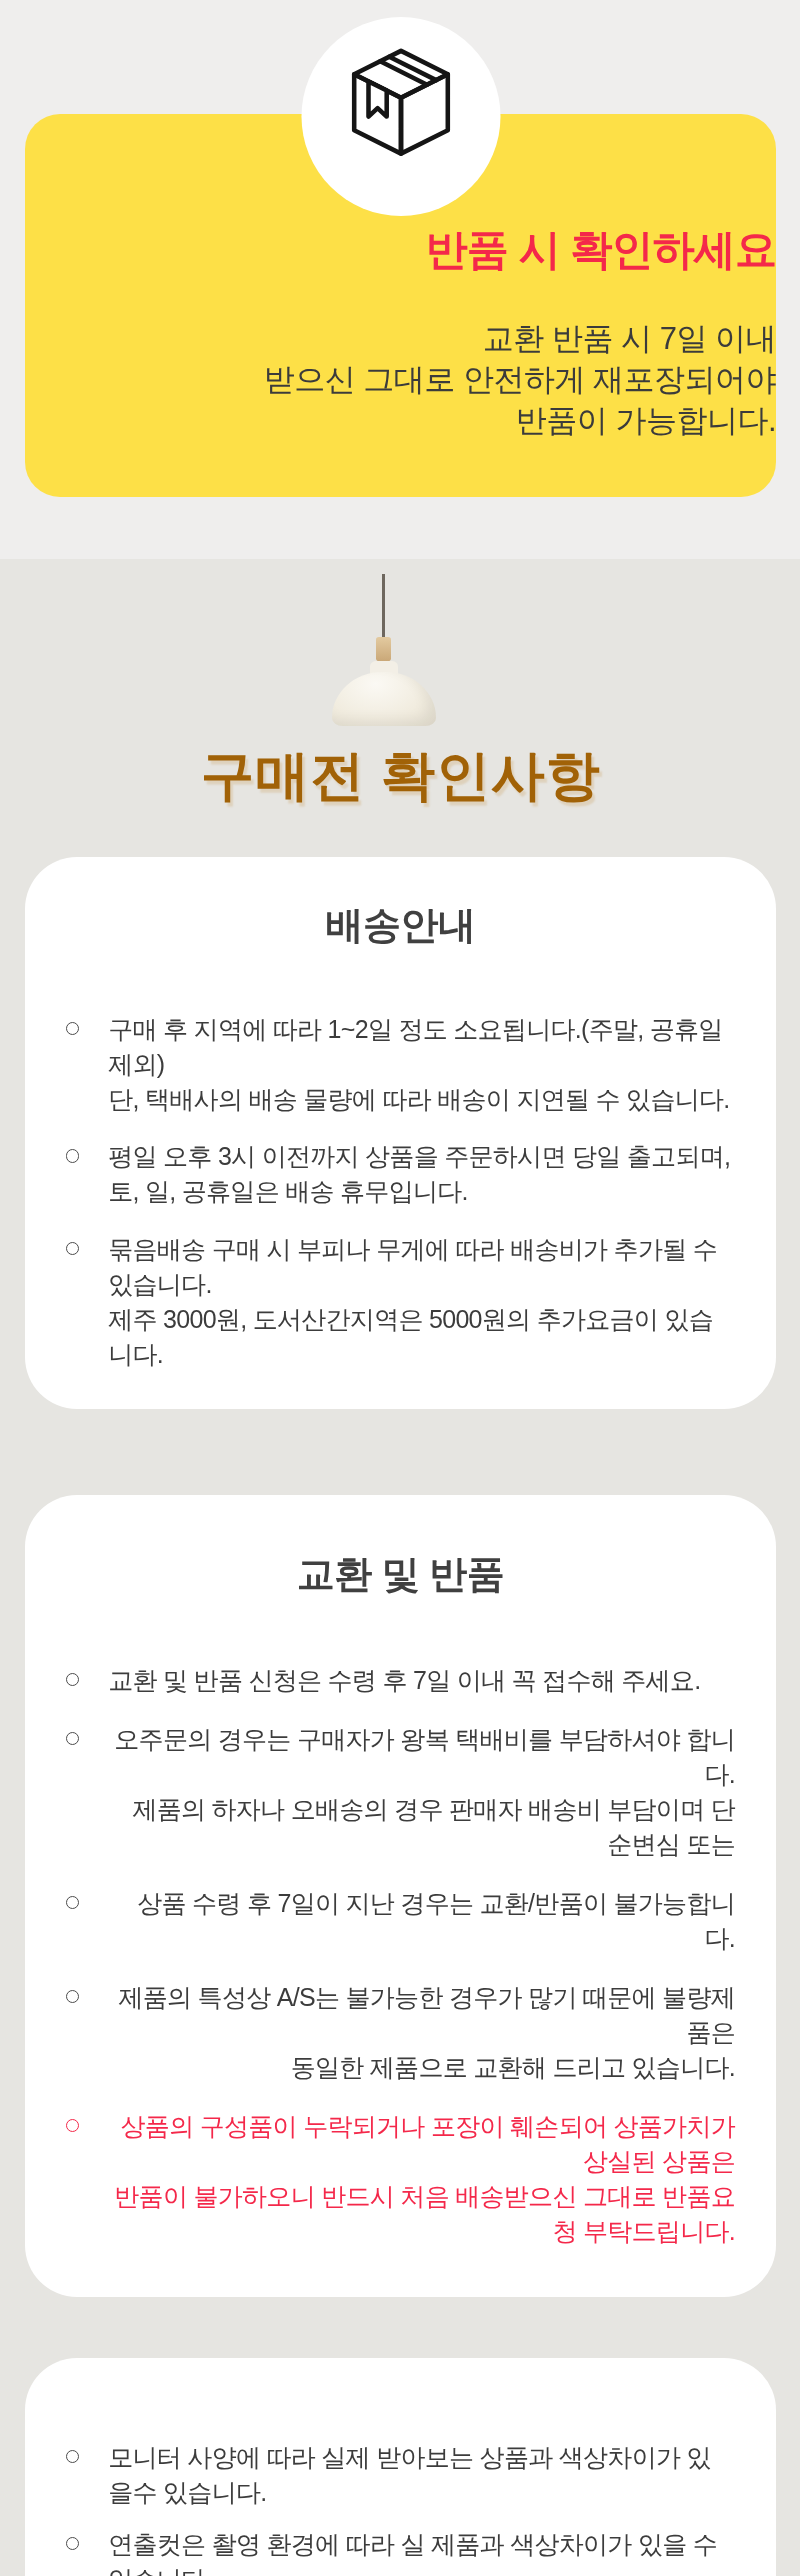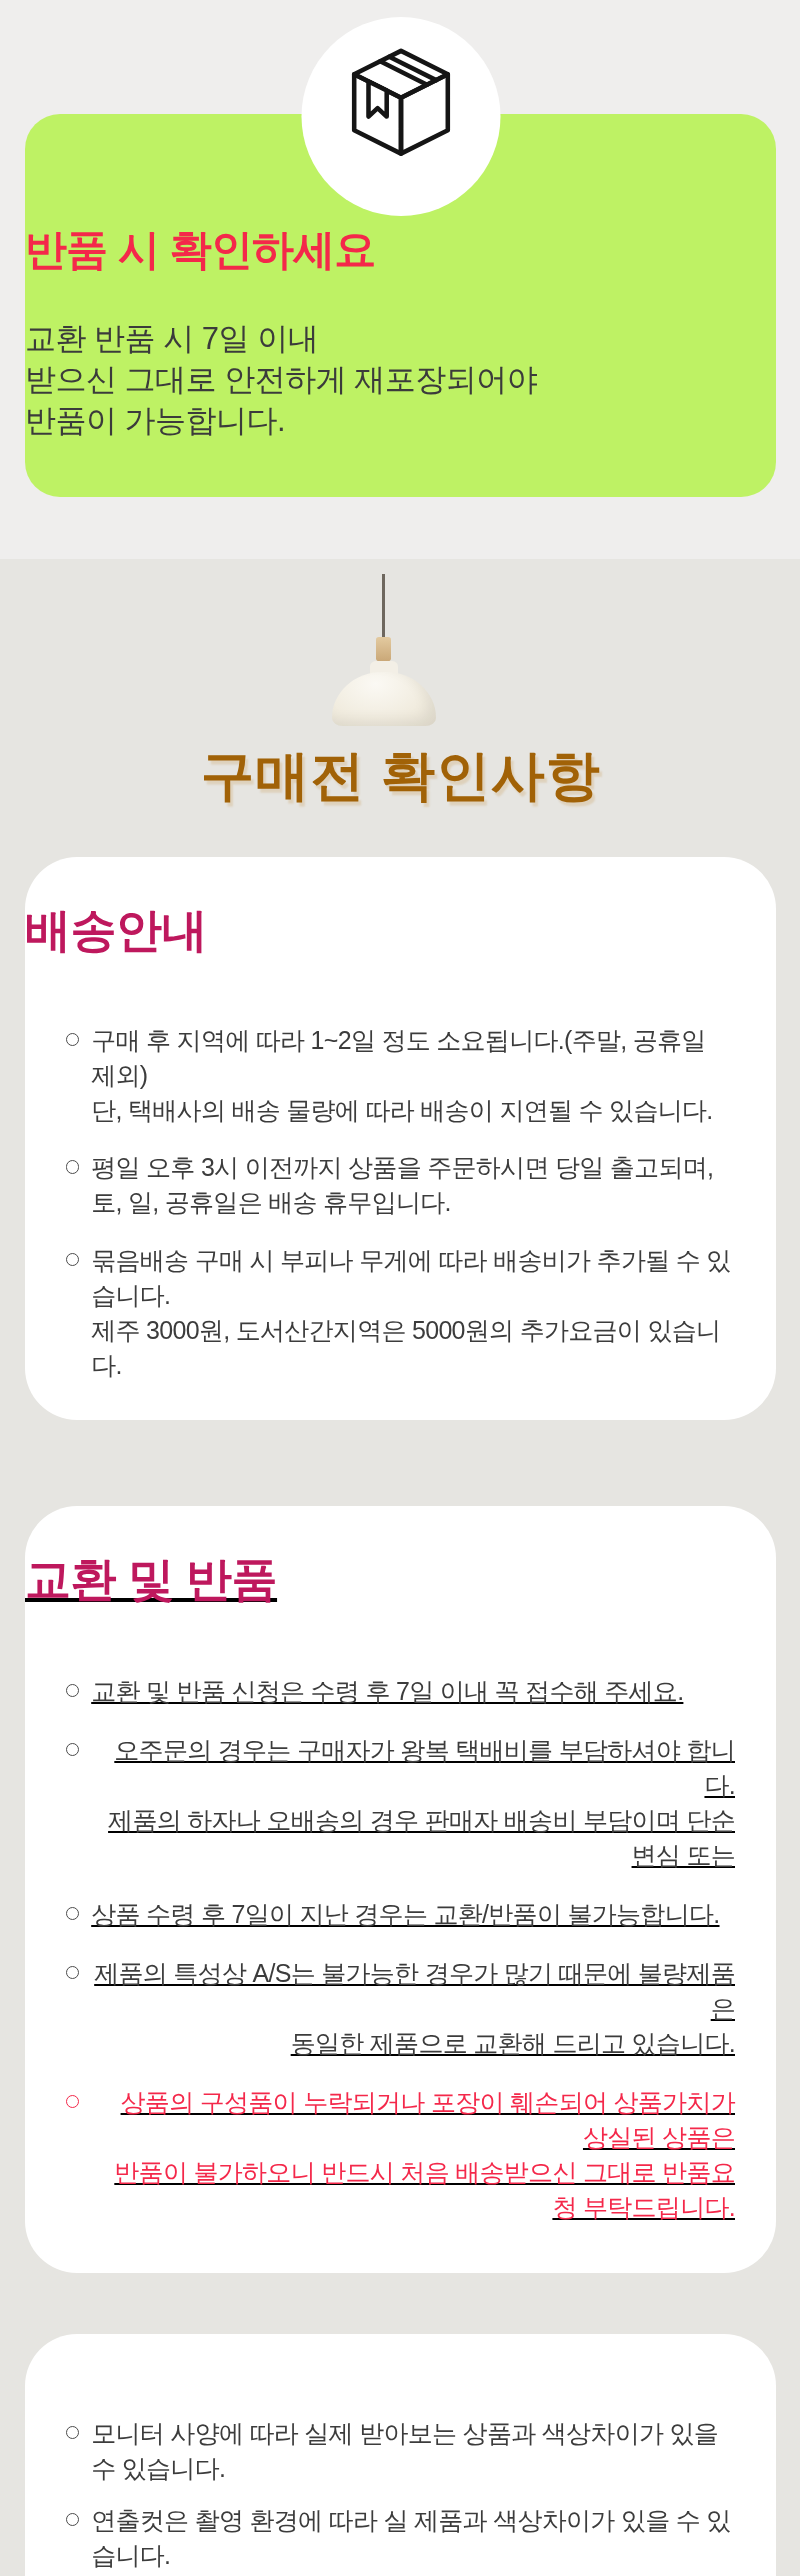--- a/index.html
+++ b/index.html
@@ -7,21 +7,21 @@
     position:relative; width:801px; height:2576px; margin:0 auto;
     background:#e6e5e1; overflow:hidden;
     font-family:"Liberation Sans", sans-serif;
     -webkit-font-smoothing:antialiased;
   }
 
   
   .section-return { position:relative; height:559px; background:#efeeed; }
   .return-card {
     position:absolute; left:25px; right:25px; top:114px; height:383px;
-    background:#bef264; border-radius:35px; text-align:left;
+    background:#fde047; border-radius:35px; text-align:right;
   }
   .icon-circle {
     position:absolute; top:17px; left:50%; transform:translateX(-50%);
     width:199px; height:199px; border-radius:50%; background:#ffffff;
   }
   .box-svg { position:absolute; top:34px; left:50%; transform:translateX(-50%);
     width:130px; height:130px; }
   .return-title {
     padding-top:108px; font-size:42px; font-weight:bold; letter-spacing:-0.9px;
     color:#f4284a;
@@ -49,41 +49,41 @@
     position:absolute; left:0; right:0; top:181px; text-align:center;
     font-size:54px; font-weight:bold; letter-spacing:0.9px; color:#a16207;
     text-shadow:2.8px 3.7px 1.9px rgba(198,142,58,0.22);
   }
 
   
   .card {
     margin:0 25px; background:#ffffff; border-radius:52px;
   }
   .card-title {
-    text-align:left; font-size:46px; font-weight:bold; color:#be185d;
+    text-align:center; font-size:38px; font-weight:bold; color:#404040;
     letter-spacing:-0.5px;
   }
   .bullets { padding:0 41px; }
   .bullet {
-    display:flex; align-items:flex-start; gap:12px;
+    display:flex; align-items:flex-start; gap:29px;
     font-size:25px; line-height:35px; color:#3c3c3c; letter-spacing:-0.7px;
     margin-bottom:22.3px;
   }
   .bullet:last-child { margin-bottom:0; }
   .bullet-marker {
     flex:none; width:11.2px; height:11.2px; border:1.9px solid #4c4c4c;
     border-radius:50%; margin-top:10.2px; background:transparent;
   }
   .bullet.red { color:#f4284a; }
   .bullet.red .bullet-marker { border-color:#f4284a; }
 
   .card-shipping { padding:43px 0 37px; }
   .card-shipping .card-title { margin-bottom:61px; }
 
-  .card-exchange { margin-top:86px; padding:43px 0 24px;text-decoration:underline; }
+  .card-exchange { margin-top:86px; padding:54px 0 24px; }
   .card-exchange .card-title { margin-bottom:63px; }
   .card-exchange .bullet { margin-bottom:24px;text-align:right; }
 
   .card-notice { margin-top:61px; padding:82px 0 58px; }
   .card-notice .bullet { margin-bottom:17px; }
 </style>
 </head>
 <body>
 
 <div class="page">

